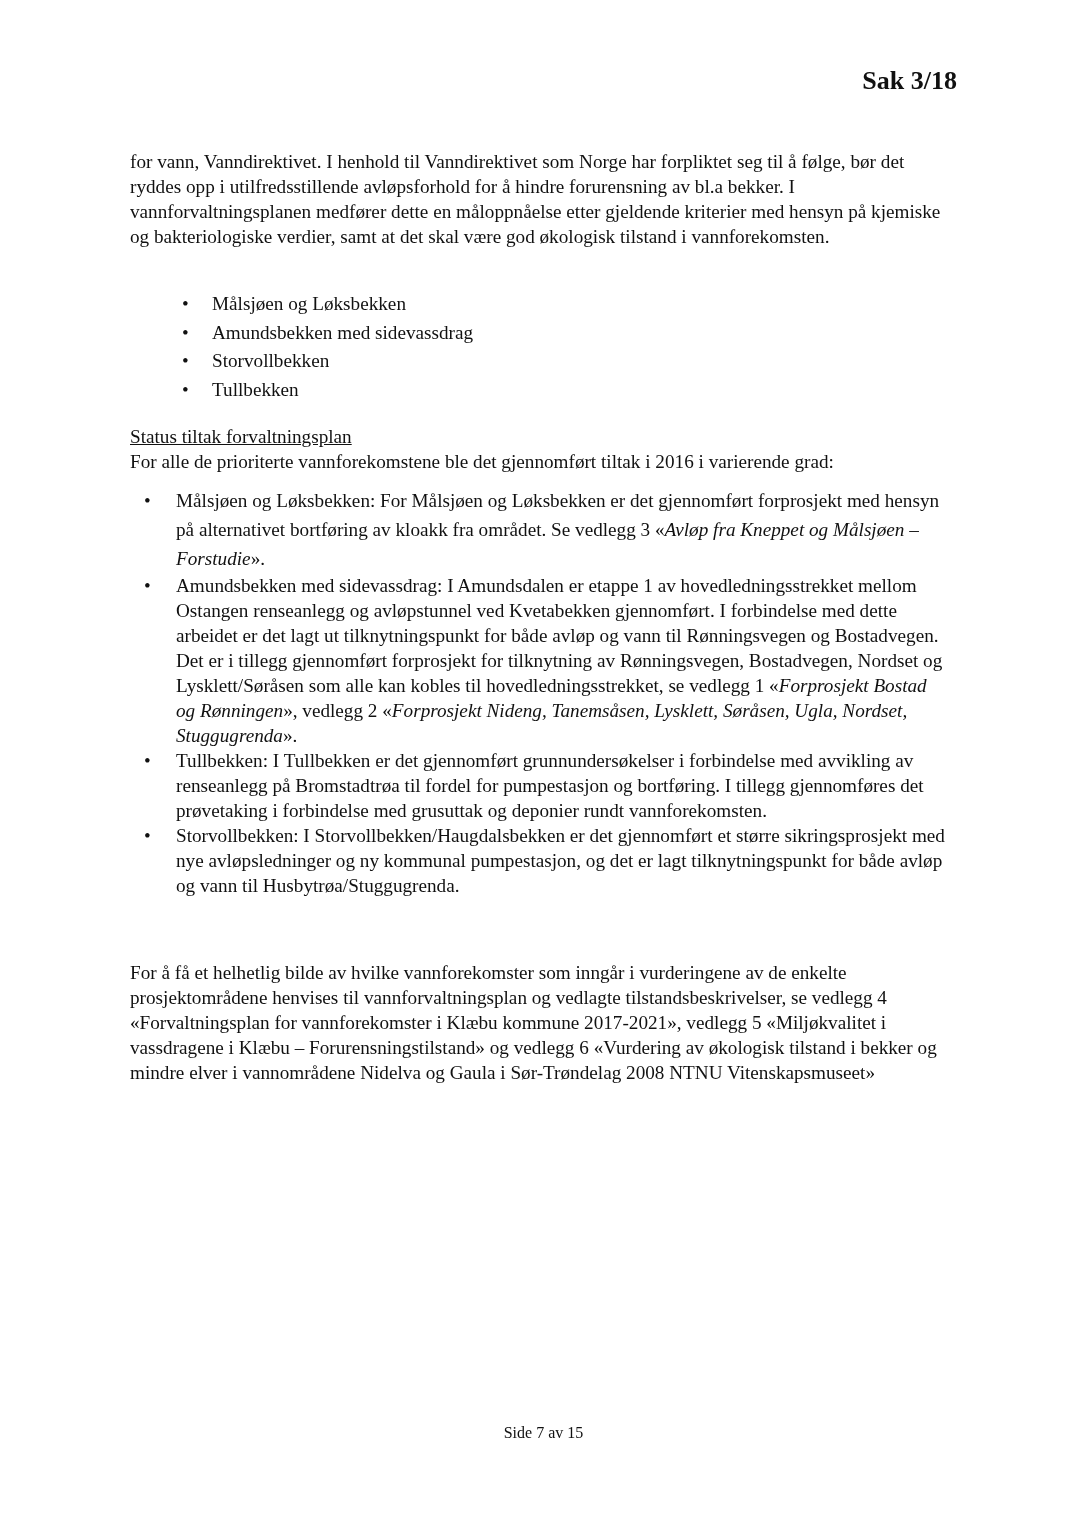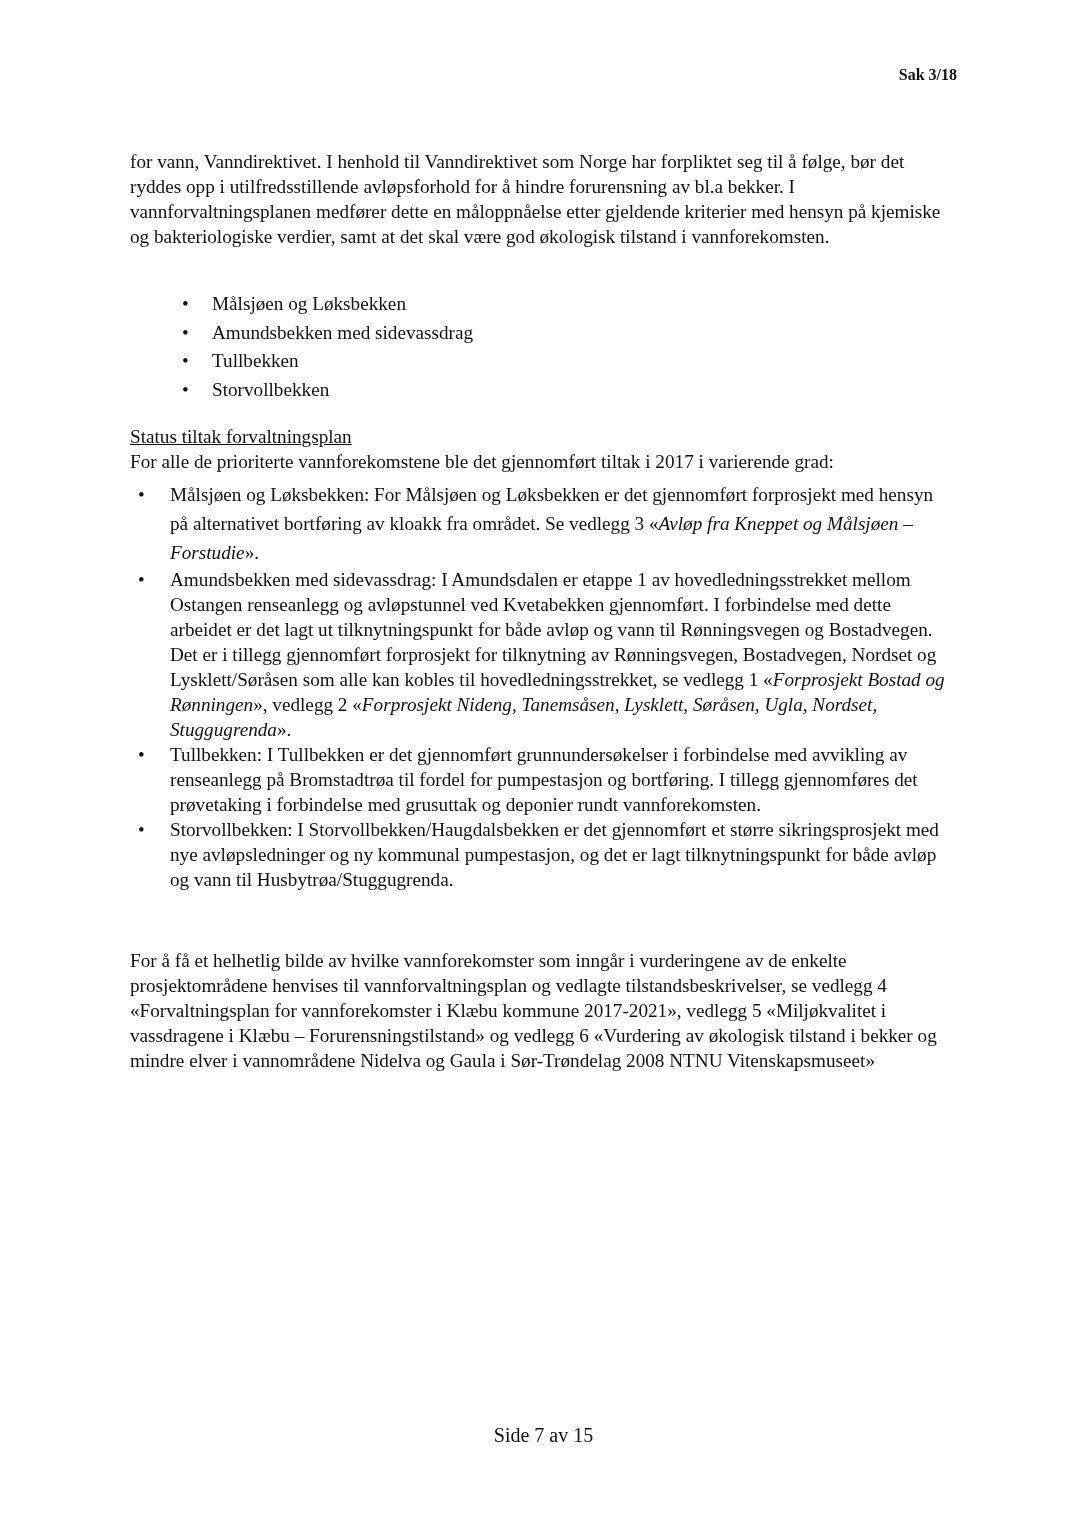--- a/index.html
+++ b/index.html
@@ -3,61 +3,61 @@
   <meta charset="utf-8">
   <style>
     html, body { margin: 0; padding: 0; background: #ffffff; }
     body {
       width: 1087px; height: 1536px; position: relative; overflow: hidden;
       font-family: "Liberation Serif", "DejaVu Serif", serif;
       color: #111111;
     }
     .header-ref {
       position: absolute; top: 66px; right: 130px;
-      font-weight: bold; font-size: 16px;
+      font-weight: bold; font-size: 26px;
     }
     .content {
       position: absolute; top: 149px; left: 130px; width: 830px;
       font-size: 19.2px; line-height: 25px;
     }
     p { margin: 0; }
     .gap { height: 25px; }
     .gap2 { height: 50px; }
     ul.prio { margin: 16px; padding: 0 0 0 36px; list-style: none; }
     ul.prio li { position: relative; padding-left: 30px; line-height: 28.5px; }
     ul.prio li::before { content: "•"; position: absolute; left: 0; top: 0; }
     .subhead { text-decoration: underline; margin-top: 20px; }
-    ul.status { margin: 6px; padding: 0; list-style: none; }
+    ul.status { margin: 12px; padding: 0; list-style: none; }
     ul.status li { position: relative; padding-left: 34px; }
     ul.status li::before { content: "•"; position: absolute; left: 2px; top: 0; }
     ul.status li.tall { line-height: 29px; }
     em { font-style: italic; }
     .footer {
       position: absolute; top: 1424px; left: 0; width: 1087px; text-align: center;
-      font-size: 20px;
+      font-size: 16px;
     }
   </style>
 </head>
 <body>
 
 <div class="header-ref">Sak 3/18</div>
 
 <div class="content">
   <p>for vann, Vanndirektivet. I henhold til Vanndirektivet som Norge har forpliktet seg til å følge, bør det ryddes opp i utilfredsstillende avløpsforhold for å hindre forurensning av bl.a bekker. I vannforvaltningsplanen medfører dette en måloppnåelse etter gjeldende kriterier med hensyn på kjemiske og bakteriologiske verdier, samt at det skal være god økologisk tilstand i vannforekomsten.</p>
   <div class="gap"></div>
 
   <ul class="prio">
     <li>Målsjøen og Løksbekken</li>
     <li>Amundsbekken med sidevassdrag</li>
+    <li>Storvollbekken</li>
     <li>Tullbekken</li>
-    <li>Storvollbekken</li>
   </ul>
 
   <p class="subhead">Status tiltak forvaltningsplan</p>
-  <p>For alle de prioriterte vannforekomstene ble det gjennomført tiltak i 2017 i varierende grad:</p>
+  <p>For alle de prioriterte vannforekomstene ble det gjennomført tiltak i 2016 i varierende grad:</p>
   <ul class="status">
     <li class="tall"><span>Målsjøen og Løksbekken: For Målsjøen og Løksbekken er det gjennomført forprosjekt med hensyn på alternativet bortføring av kloakk fra området. Se vedlegg 3 «</span><em>Avløp fra Kneppet og Målsjøen – Forstudie</em><span>».</span></li>
     <li><span>Amundsbekken med sidevassdrag: I Amundsdalen er etappe 1 av hovedledningsstrekket mellom Ostangen renseanlegg og avløpstunnel ved Kvetabekken gjennomført. I forbindelse med dette arbeidet er det lagt ut tilknytningspunkt for både avløp og vann til Rønningsvegen og Bostadvegen. Det er i tillegg gjennomført forprosjekt for tilknytning av Rønningsvegen, Bostadvegen, Nordset og Lysklett/Søråsen som alle kan kobles til hovedledningsstrekket, se vedlegg 1 «</span><em>Forprosjekt Bostad og Rønningen</em><span>», vedlegg 2 «</span><em>Forprosjekt Nideng, Tanemsåsen, Lysklett, Søråsen, Ugla, Nordset, Stuggugrenda</em><span>».</span></li>
     <li>Tullbekken: I Tullbekken er det gjennomført grunnundersøkelser i forbindelse med avvikling av renseanlegg på Bromstadtrøa til fordel for pumpestasjon og bortføring. I tillegg gjennomføres det prøvetaking i forbindelse med grusuttak og deponier rundt vannforekomsten.</li>
     <li>Storvollbekken: I Storvollbekken/Haugdalsbekken er det gjennomført et større sikringsprosjekt med nye avløpsledninger og ny kommunal pumpestasjon, og det er lagt tilknytningspunkt for både avløp og vann til Husbytrøa/Stuggugrenda.</li>
   </ul>
 
   <div class="gap2"></div>
   <p>For å få et helhetlig bilde av hvilke vannforekomster som inngår i vurderingene av de enkelte prosjektområdene henvises til vannforvaltningsplan og vedlagte tilstandsbeskrivelser, se vedlegg 4 «Forvaltningsplan for vannforekomster i Klæbu kommune 2017-2021», vedlegg 5 «Miljøkvalitet i vassdragene i Klæbu – Forurensningstilstand» og vedlegg 6 «Vurdering av økologisk tilstand i bekker og mindre elver i vannområdene Nidelva og Gaula i Sør-Trøndelag 2008 NTNU Vitenskapsmuseet»</p>
   <div class="gap"></div>

